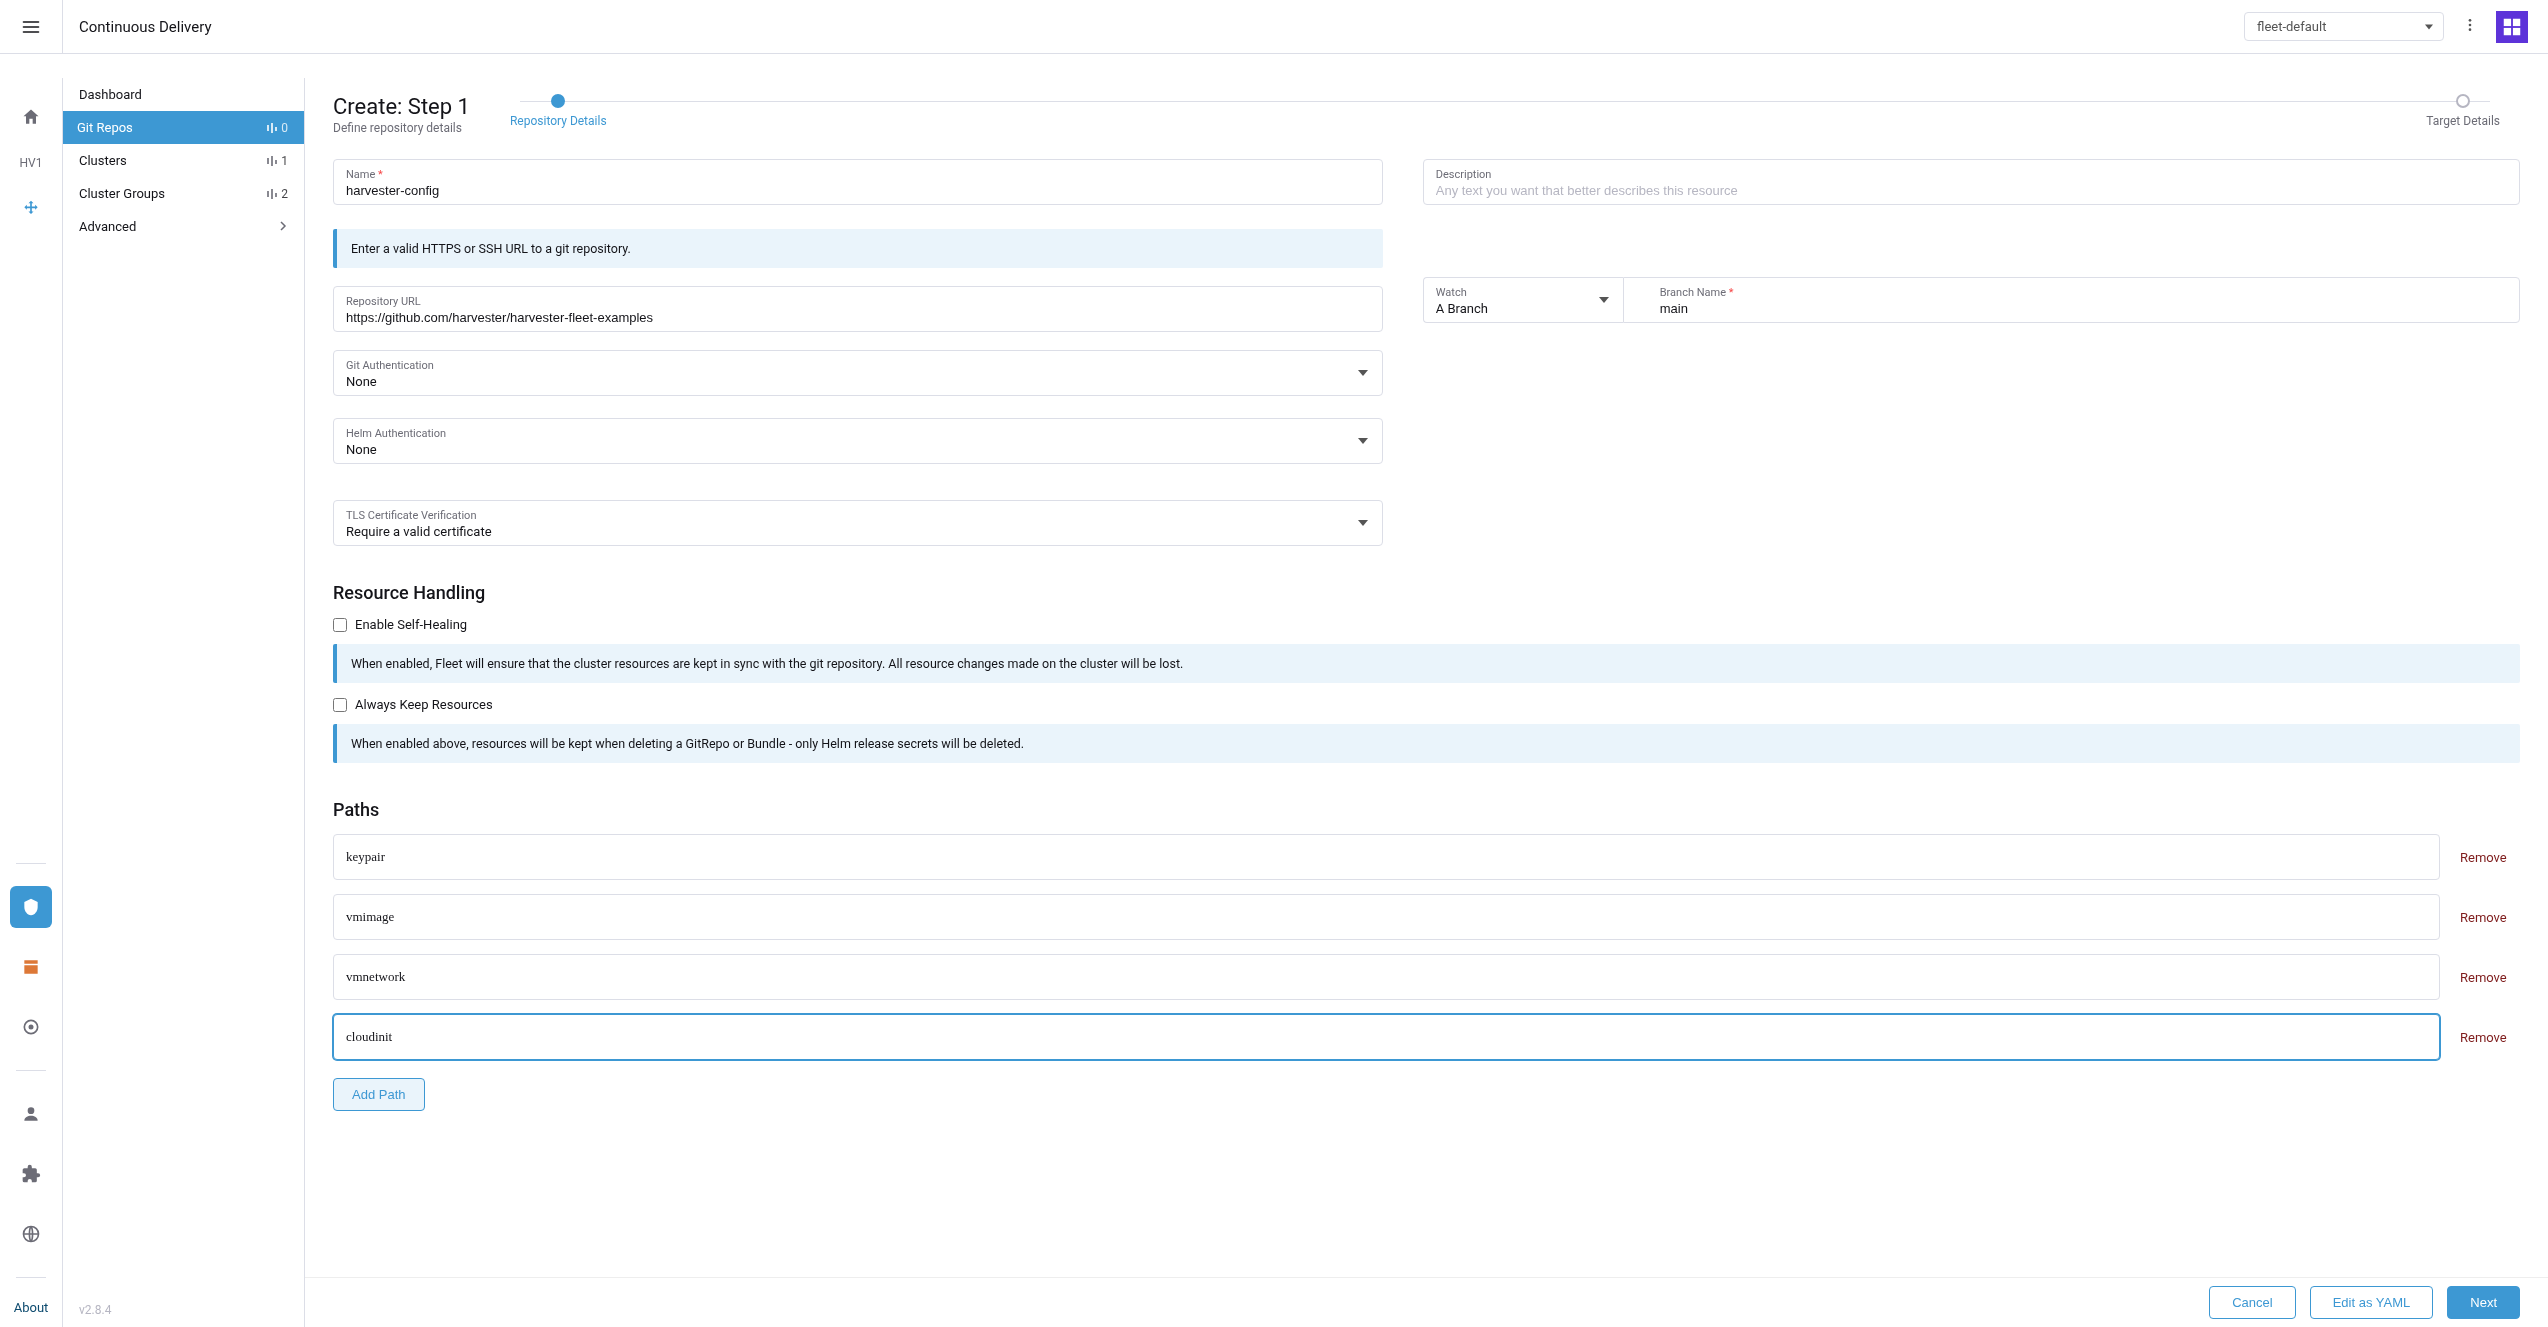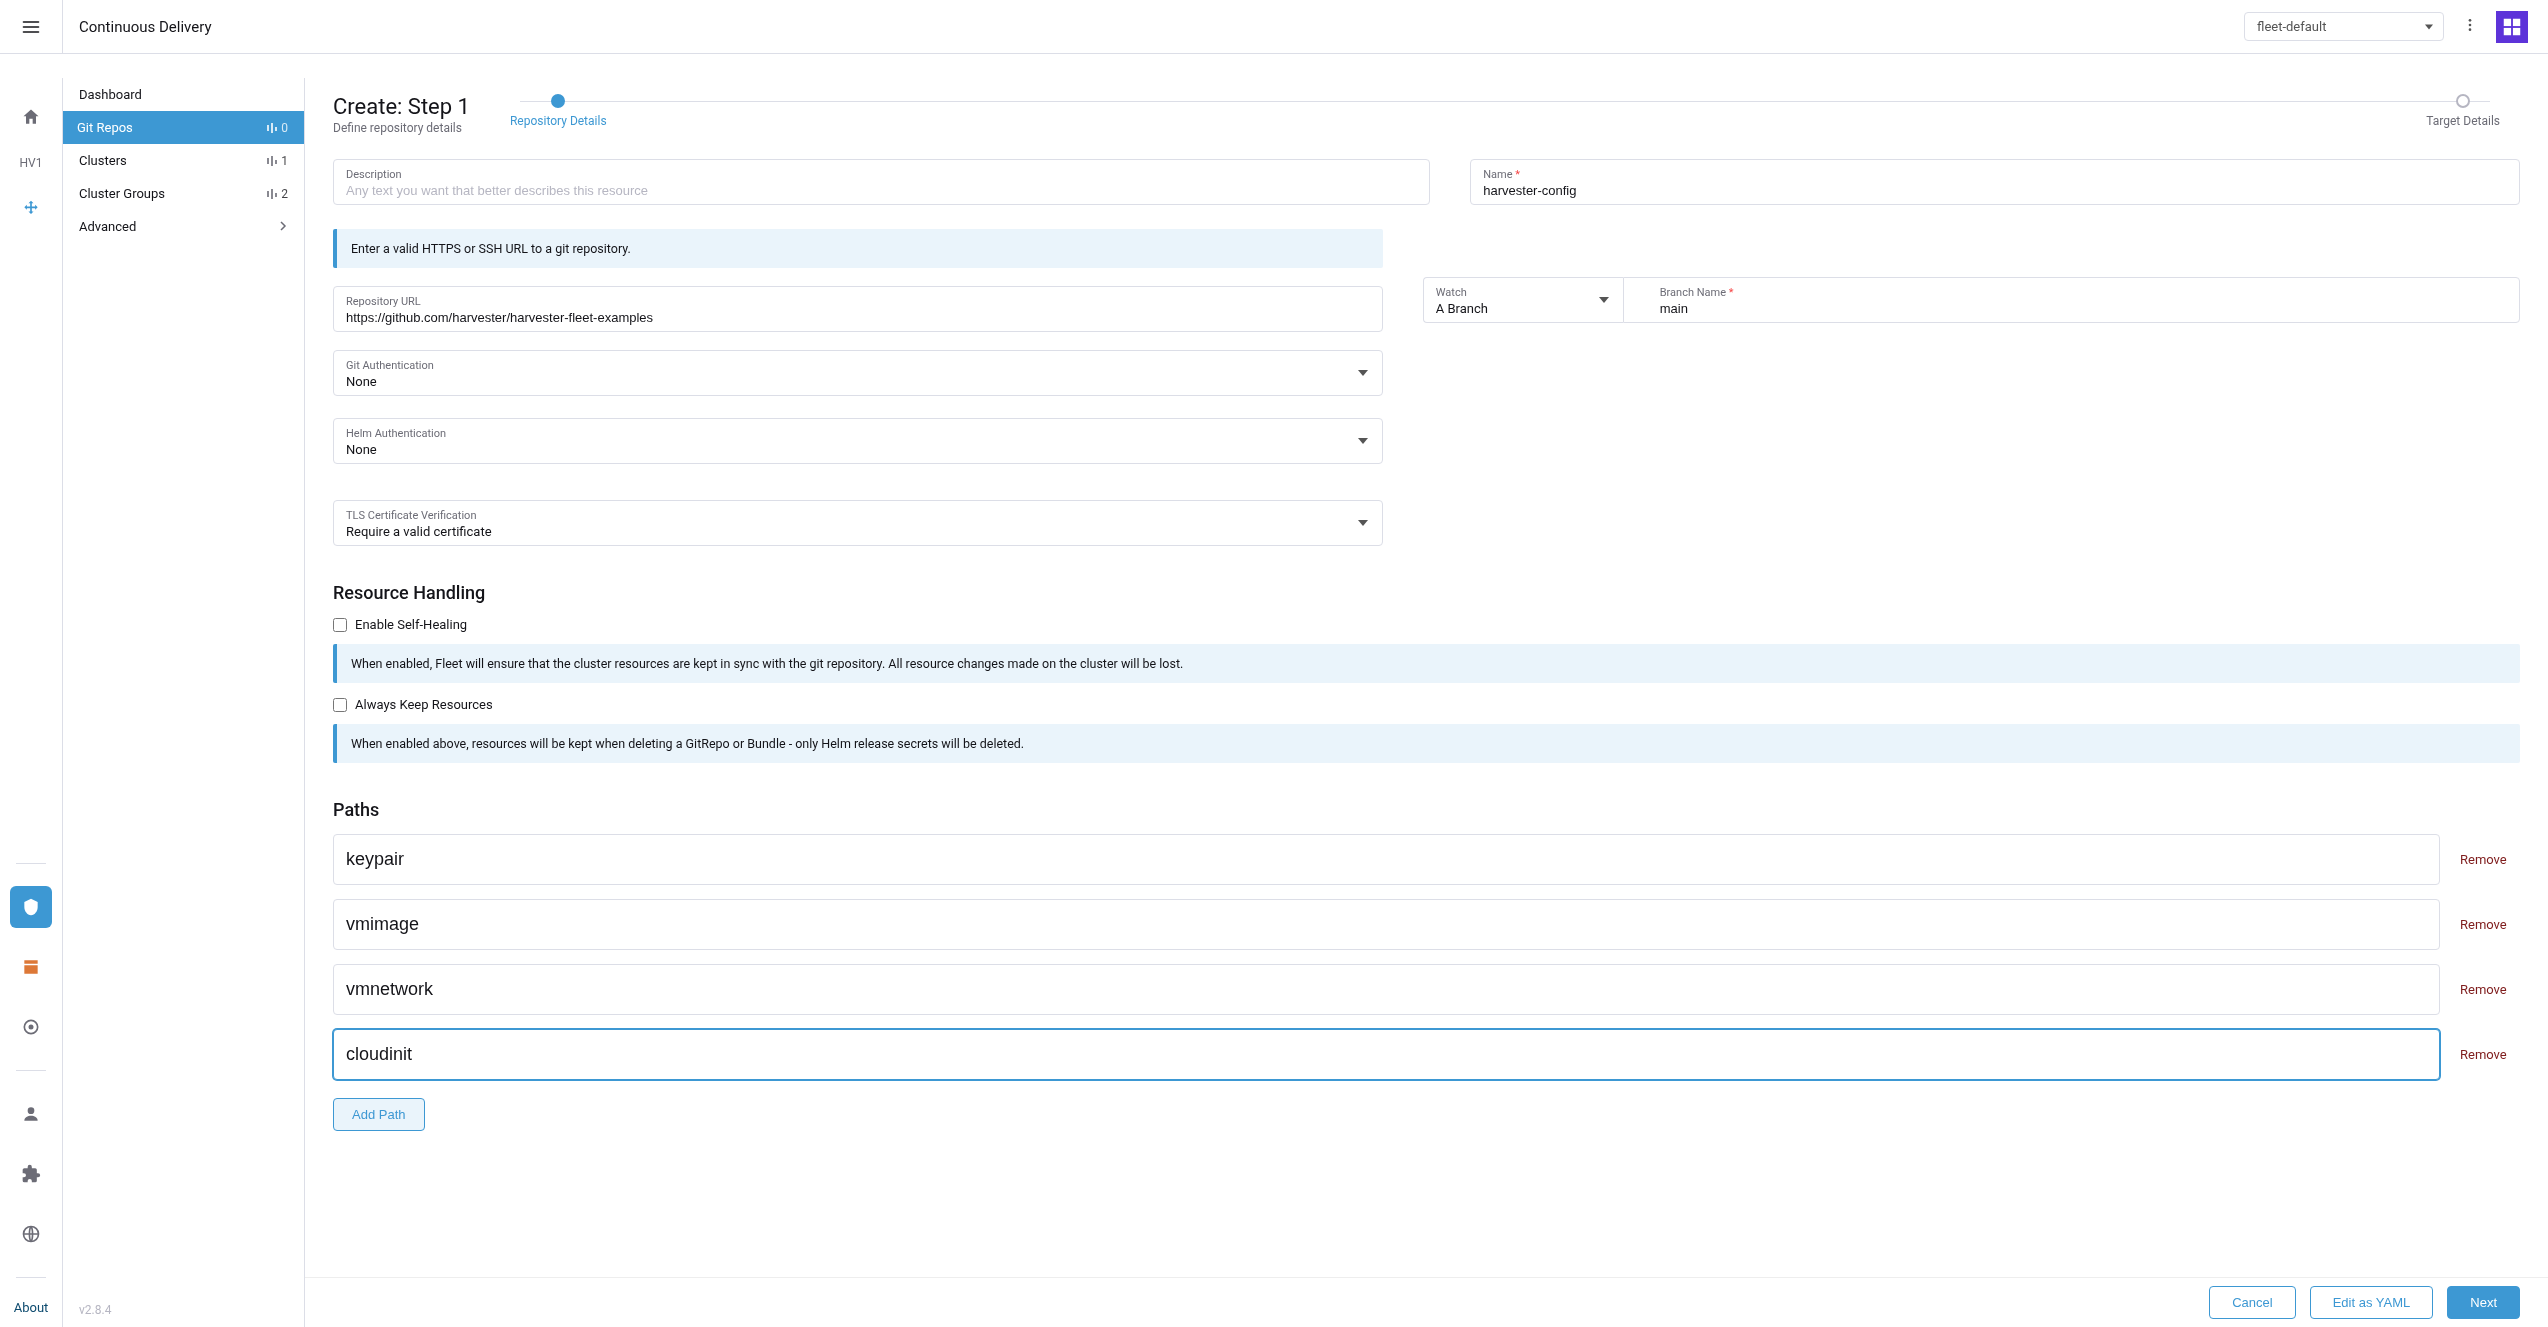--- a/index.html
+++ b/index.html
@@ -63,21 +63,21 @@
 .labeled-select::after { content: ""; position: absolute; right: 14px; top: 50%; transform: translateY(-50%); border-left: 5px solid transparent; border-right: 5px solid transparent; border-top: 6px solid #555; }
 
 .banner { border-left: 4px solid #3d98d3; background: #eaf4fb; padding: 12px 14px; font-size: 12.5px; color: #141419; border-radius: 2px; }
 
 .section-title { font-size: 18px; font-weight: 500; margin-top: 36px; }
 .checkbox-row { display: flex; align-items: flex-end; gap: 8px; margin-top: 14px; font-size: 13px; color: #141419; }
 .checkbox-row input[type=checkbox] { width: 14px; height: 14px; }
 
 .path-row { display: flex; align-items: center; gap: 20px; margin-top: 14px; }
 .path-row .labeled-input { flex: 1; padding: 14px 12px; }
-.path-row .labeled-input input { font-size: 18px; }
+.path-row .labeled-input input { font-size: 13px; font-family: Liberation Serif, serif; }
 .remove-link { color: #7f1d1d; font-size: 13px; cursor: pointer; min-width: 60px; }
 
 .add-path-btn { margin-top: 18px; border: 1px solid #3d98d3; color: #3d98d3; background: #eaf4fb; padding: 8px 18px; border-radius: 4px; font-size: 13px; cursor: pointer; }
 
 
 .footer { position: fixed; bottom: 0; right: 0; left: 305px; background: #fff; border-top: 1px solid #eee; padding: 8px 28px; display: flex; justify-content: flex-end; gap: 14px; }
 .btn { padding: 8px 22px; border-radius: 4px; font-size: 13px; cursor: pointer; border: 1px solid #3d98d3; background: #fff; color: #3d98d3; }
 .btn.primary { background: #3d98d3; color: #fff; }
 
 .watch-branch-row { display: flex; gap: 0; }
@@ -233,30 +233,30 @@
           </div>
           <div class="step">
             <div class="step-dot"></div>
             <div class="step-label">Target Details</div>
           </div>
         </div>
       </div>
 
       
       <div class="row">
+        <div class="col" style="max-width:48%">
+          <div class="labeled-input">
+            <span class="lbl"><span>Name</span> <span class="req">*</span></span>
+            <input type="text" value="harvester-config" style="">
+          </div>
+        </div>
         <div class="col">
           <div class="labeled-input">
             <span class="lbl">Description</span>
             <input type="text" placeholder="Any text you want that better describes this resource" style="">
-          </div>
-        </div>
-        <div class="col" style="max-width:48%">
-          <div class="labeled-input">
-            <span class="lbl"><span>Name</span> <span class="req">*</span></span>
-            <input type="text" value="harvester-config" style="">
           </div>
         </div>
       </div>
 
       
       <div class="row">
         <div class="col" style="max-width:48%">
           <div class="banner">Enter a valid HTTPS or SSH URL to a git repository.</div>
           <div class="labeled-input" style="margin-top:18px">
             <span class="lbl">Repository URL</span>

